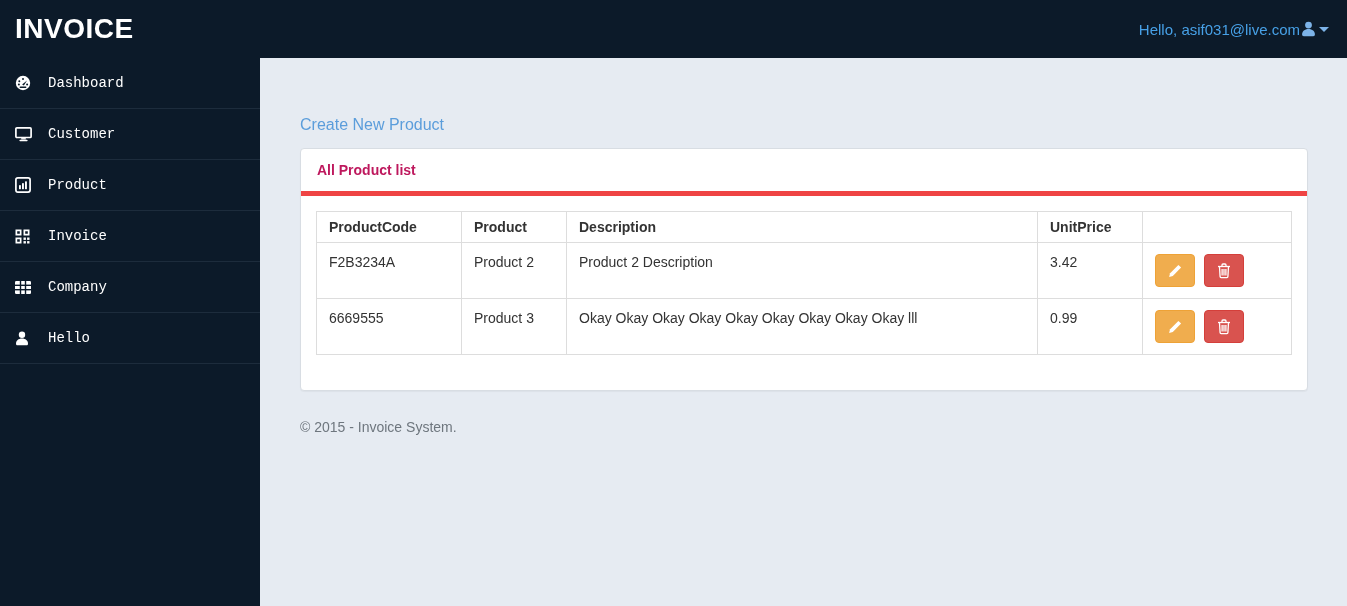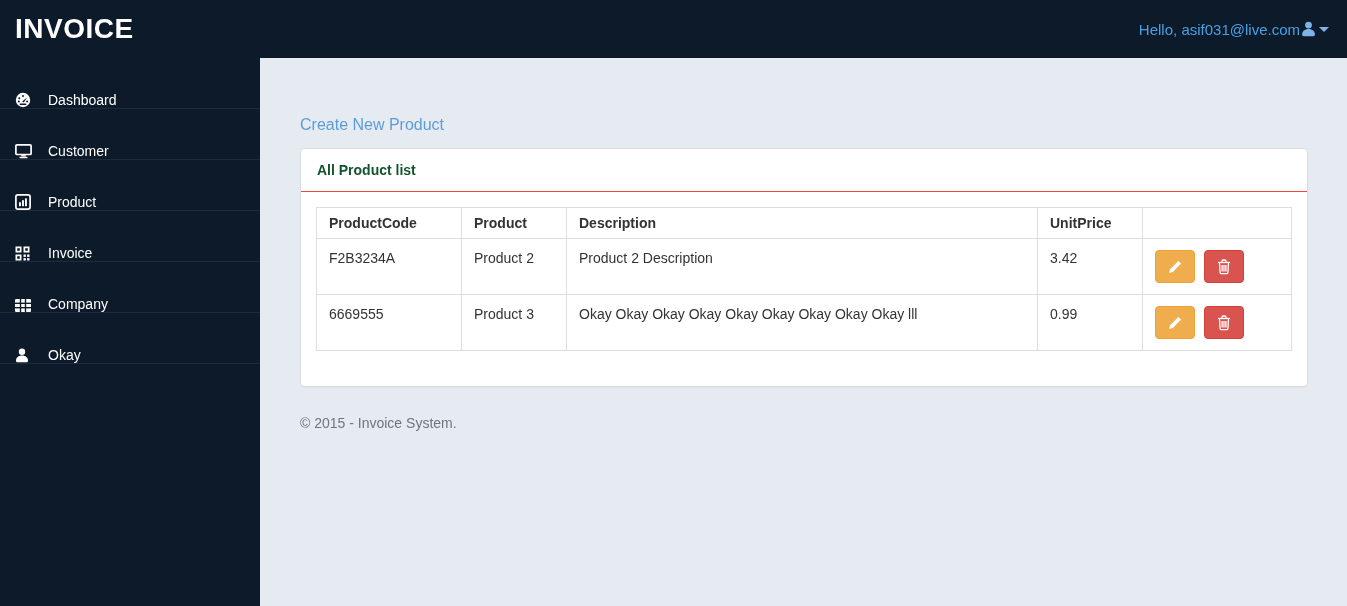--- a/index.html
+++ b/index.html
@@ -29,41 +29,41 @@
     width:0; height:0; margin-left:2px;
     border-left:5px solid transparent; border-right:5px solid transparent;
     border-top:5px solid #7db3e8;
   }
   
   .sidebar {
     position:absolute; top:58px; left:0; width:260px; height:548px;
     background:#0c1a29;
   }
   .nav-item {
-    height:51px; display:flex; align-items:flex-end;
+    height:51px; display:flex; align-items:center;
     padding:0 15px; color:#ffffff; font-size:14px;
-    border-bottom:1px solid #1d2c3c; cursor:pointer;
+    border-bottom:1px solid #1d2c3c; cursor:pointer;font-family:Liberation Mono, monospace;
   }
   .nav-icon { width:24px; margin-right:9px; display:inline-flex; align-items:center; }
   
   .main {
     position:absolute; top:58px; left:260px; width:1087px; height:548px;
     padding:56px 39px 0 40px; background:#e6ebf2;
   }
   .create-link {
     display:inline-block; color:#5b9ddb; font-size:16px; line-height:22px;
     margin-bottom:12px; text-decoration:none; cursor:pointer;
   }
   .panel {
     background:#ffffff; border:1px solid #d8dde3; border-radius:4px;
     box-shadow:0 1px 1px rgba(0,0,0,.04);
   }
   .panel-heading {
     padding:12px 16px; font-weight:bold; font-size:14px; line-height:18px;
-    color:#14532d; border-bottom:1px solid #ef4444;
+    color:#be185d; border-bottom:5px solid #ef4444;
   }
   .panel-body { padding:15px; }
   table.grid {
     width:100%; border-collapse:collapse; margin-bottom:20px;
     border:1px solid #ddd;
   }
   table.grid th, table.grid td {
     border:1px solid #ddd; text-align:left; vertical-align:top;
     font-size:14px; color:#333;
   }
@@ -166,21 +166,21 @@
     </span>
     <span>Company</span>
   </div>
   <div class="nav-item">
     <span class="nav-icon">
       <svg width="14" height="15" viewBox="0 0 14 15" fill="#fff">
           <circle cx="7" cy="3.8" r="3.2"></circle>
           <path d="M7 7.6c-3.6 0-6 2.2-6 5.1 0 1 .6 1.6 1.6 1.6h8.8c1 0 1.6-.6 1.6-1.6 0-2.9-2.4-5.1-6-5.1z"></path>
         </svg>
     </span>
-    <span>Okay</span>
+    <span>Hello</span>
   </div>
 </nav>
 
 <main class="main">
   <a class="create-link">Create New Product</a>
 
   <section class="panel">
     <div class="panel-heading">All Product list</div>
     <div class="panel-body">
       <table class="grid">

